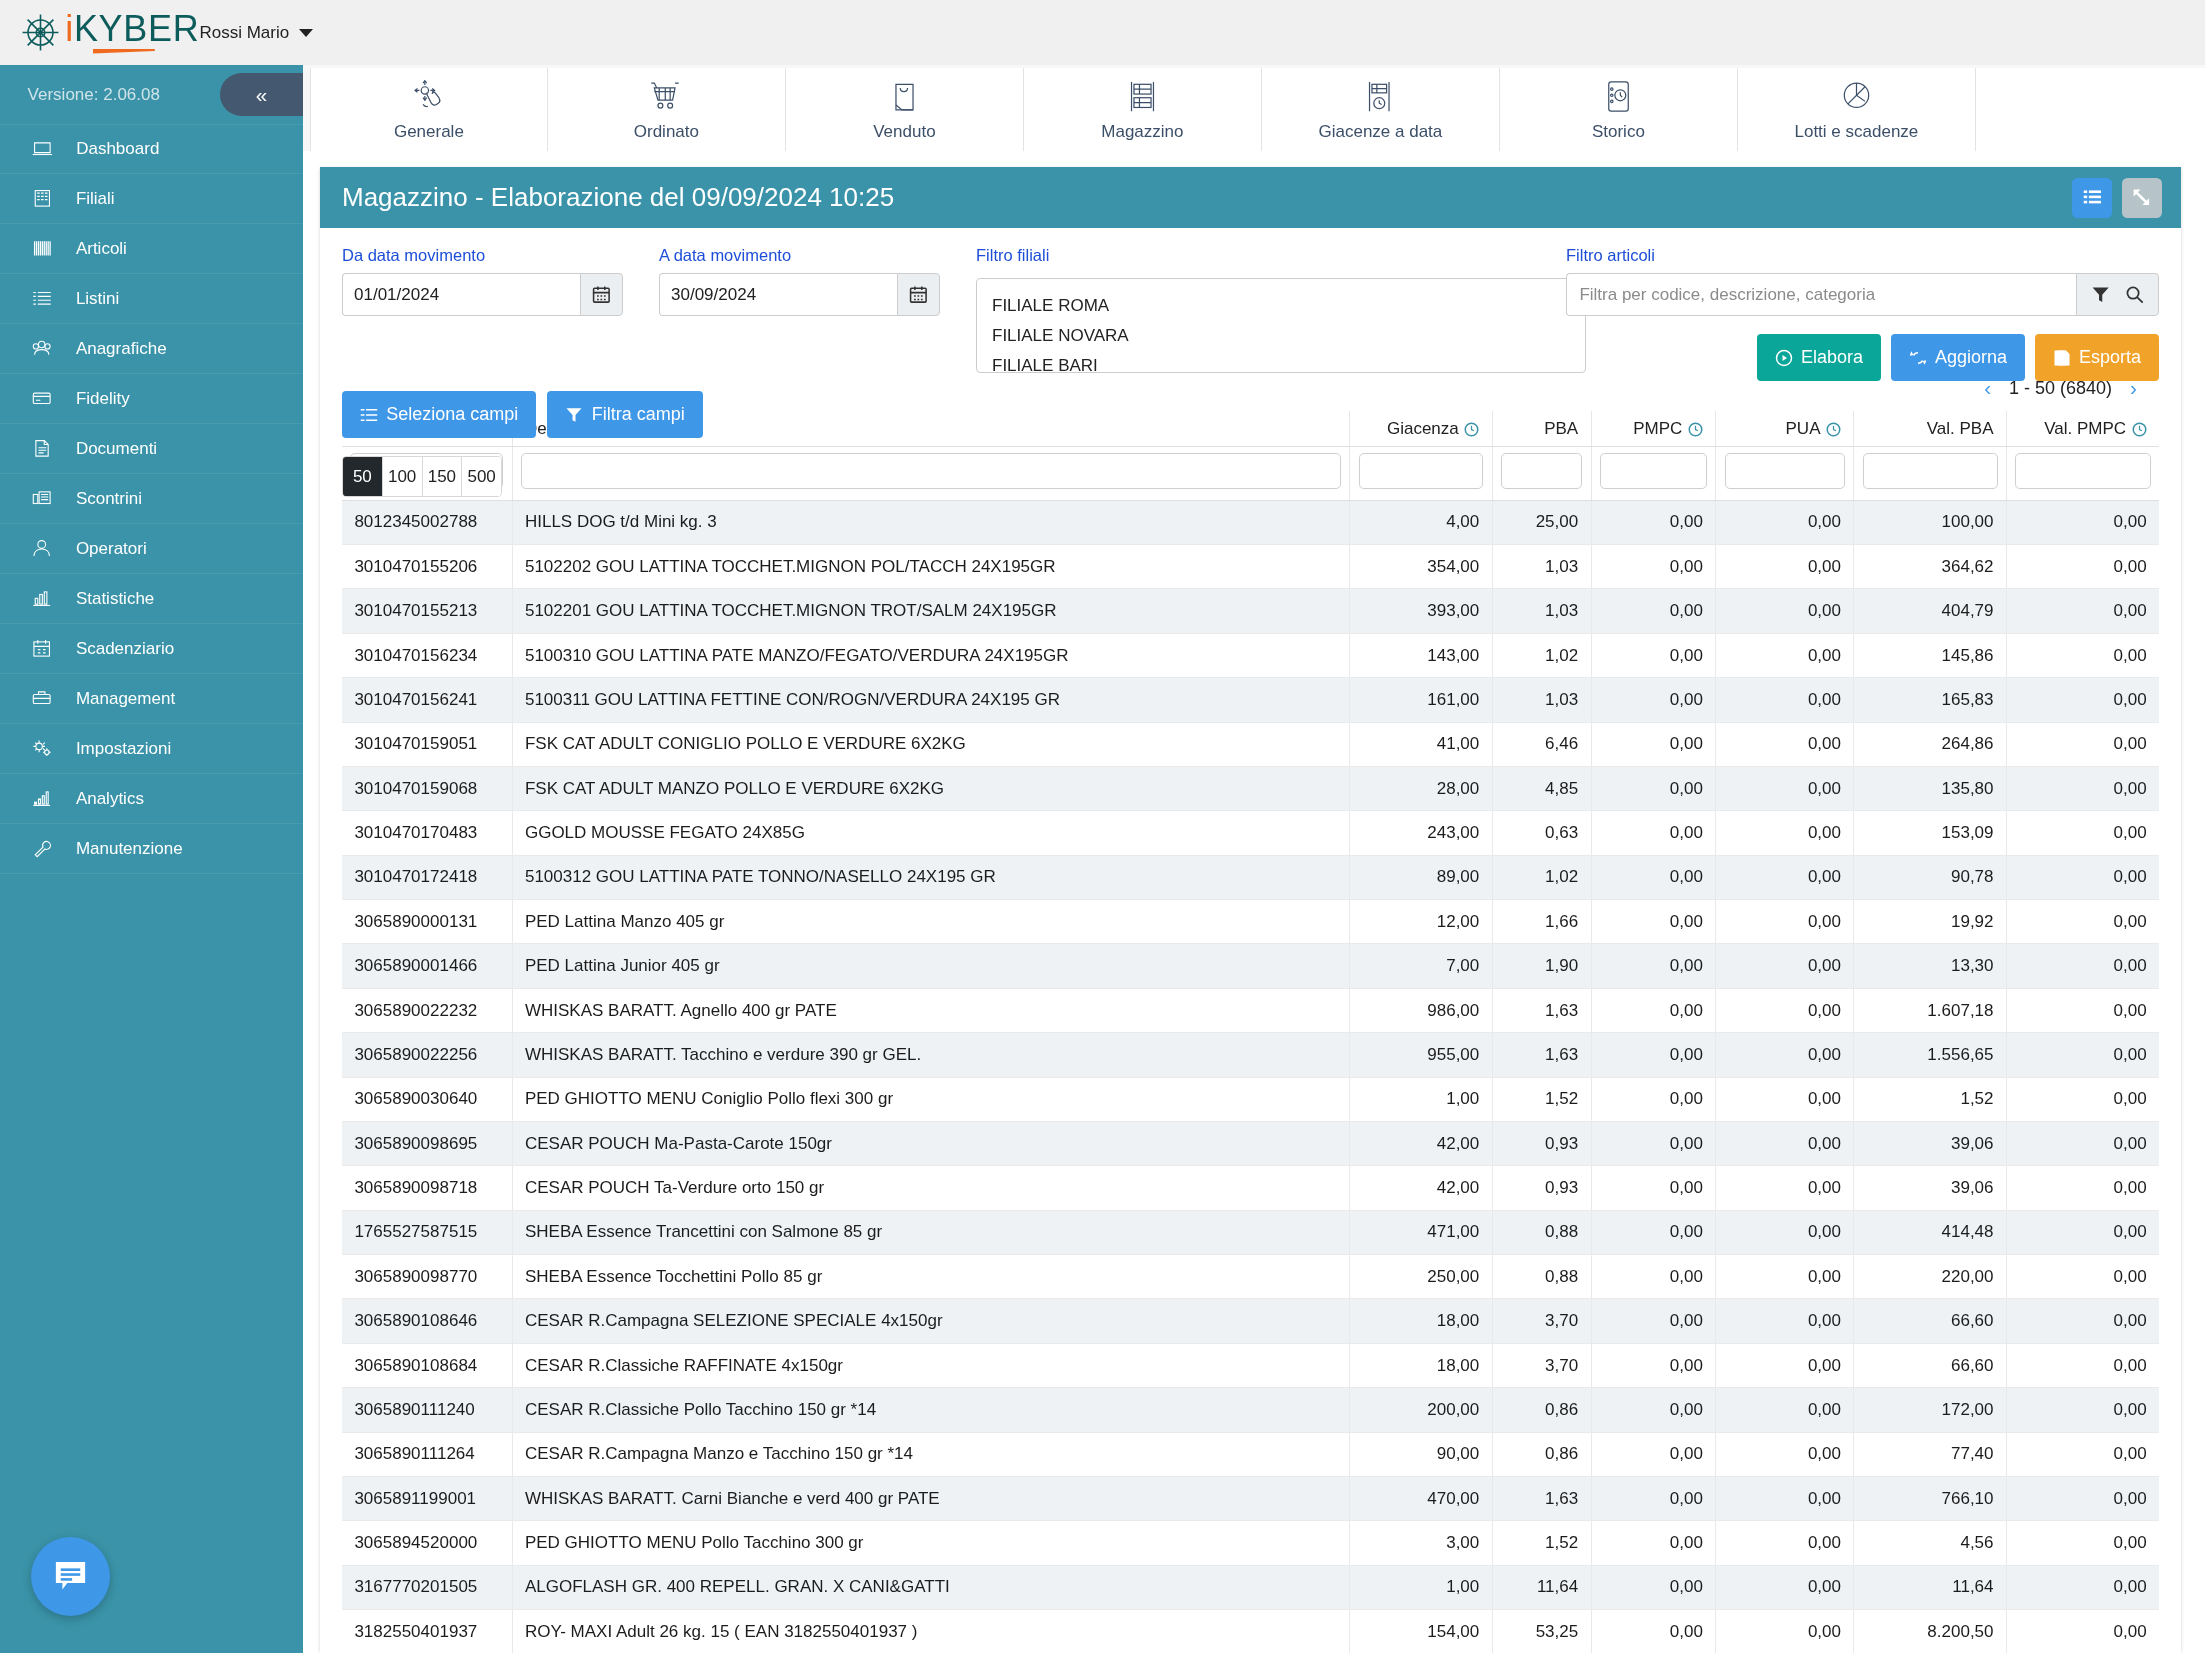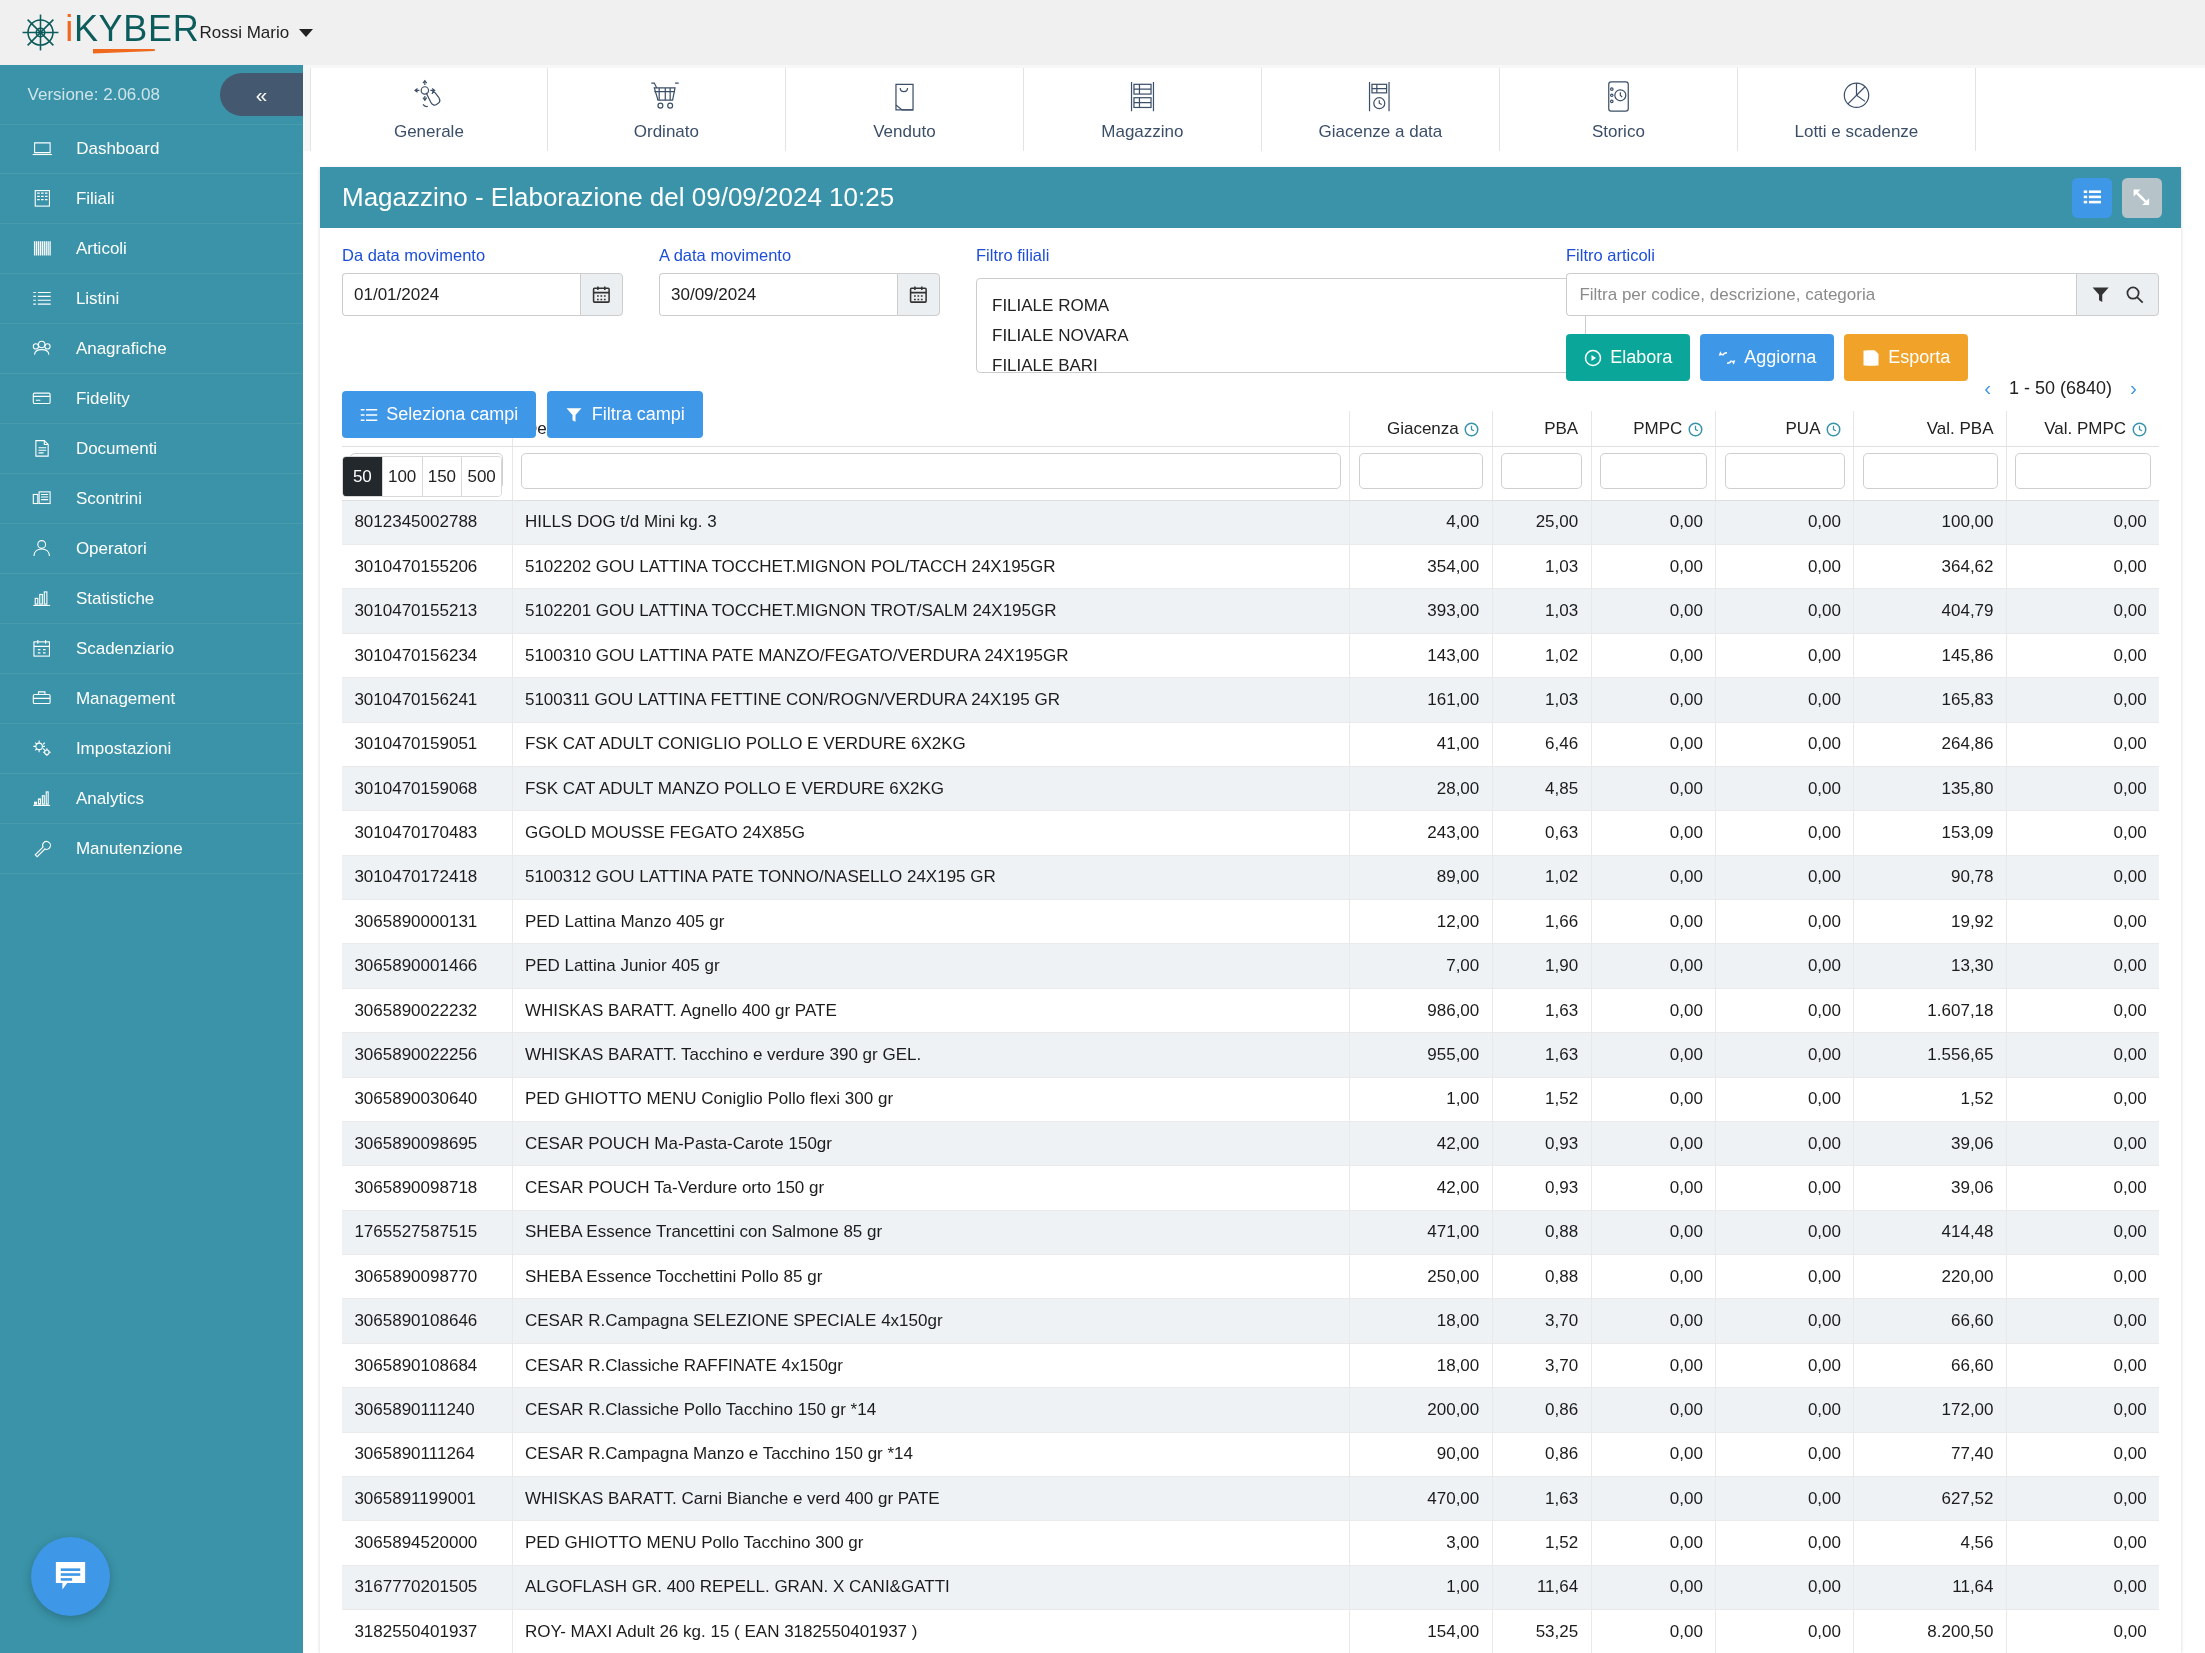--- a/index.html
+++ b/index.html
@@ -146,21 +146,21 @@
     flex: 1; height: 43px; border: 0.7px solid #ccc; border-right: none;
     border-radius: 4.1px 0 0 4.1px; padding: 0 12.4px; font-size: 17px;
     font-family: "Liberation Sans", sans-serif; background: #fff; color: #000000;
   }
   .search-input::placeholder { color: #8b8b8b; }
   .search-addons {
     display: flex; align-items: center; gap: 15px; background: #eceff1;
     border: 0.7px solid #ccc; border-radius: 0 4.1px 4.1px 0; padding: 0 13.8px;
   }
   .search-addons svg { width: 19.3px; height: 19.3px; cursor: pointer; }
-  .action-row { display: flex; gap: 9.6px; margin-top: 18px; }
+  .action-row { display: flex; gap: 9.6px; justify-content: flex-end; margin-top: 18px; }
   .btn.teal { background: #0aa699; }
   .btn.orange { background: #f0a229; }
 
   .pager-row {
     position: absolute; right: 22px; top: 130px;
     display: flex; align-items: center; gap: 18px;
     font-size: 18px; color: #222;
   }
   .pager-arrow { color: #3f97e8; font-size: 20.7px; cursor: pointer; }
 
@@ -906,21 +906,21 @@
               <td class="num">77,40</td>
               <td class="num">0,00</td>
             </tr>
             <tr>
               <td>3065891199001</td>
               <td>WHISKAS BARATT. Carni Bianche e verd 400 gr PATE</td>
               <td class="num">470,00</td>
               <td class="num">1,63</td>
               <td class="num">0,00</td>
               <td class="num">0,00</td>
-              <td class="num">627,52</td>
+              <td class="num">766,10</td>
               <td class="num">0,00</td>
             </tr>
             <tr>
               <td>3065894520000</td>
               <td>PED GHIOTTO MENU Pollo Tacchino 300 gr</td>
               <td class="num">3,00</td>
               <td class="num">1,52</td>
               <td class="num">0,00</td>
               <td class="num">0,00</td>
               <td class="num">4,56</td>

